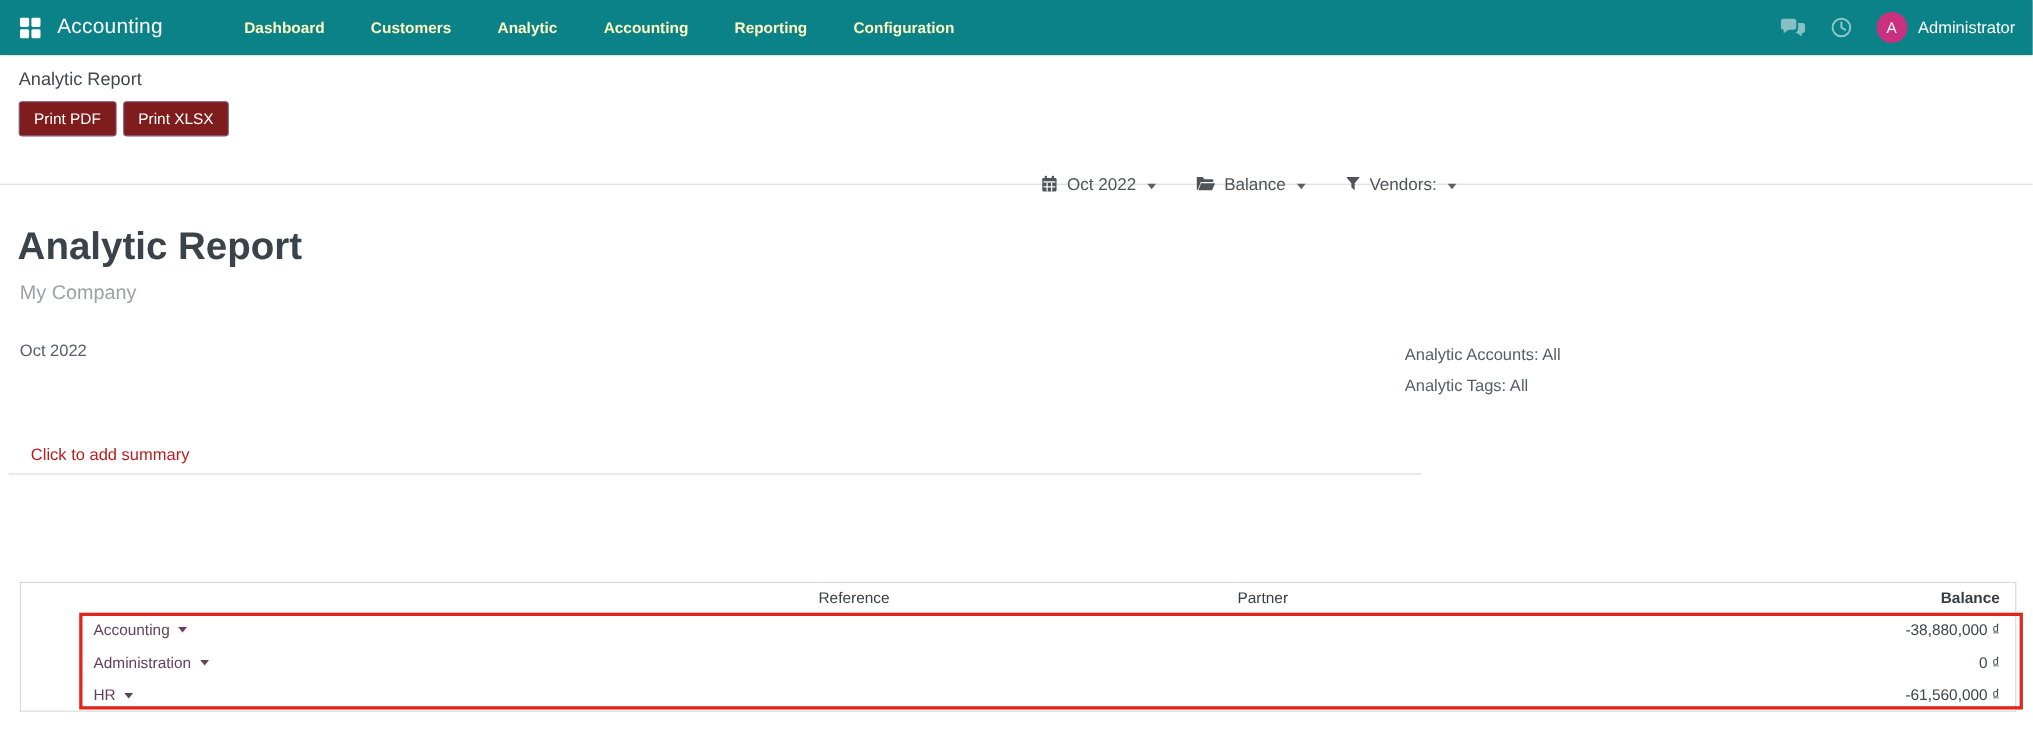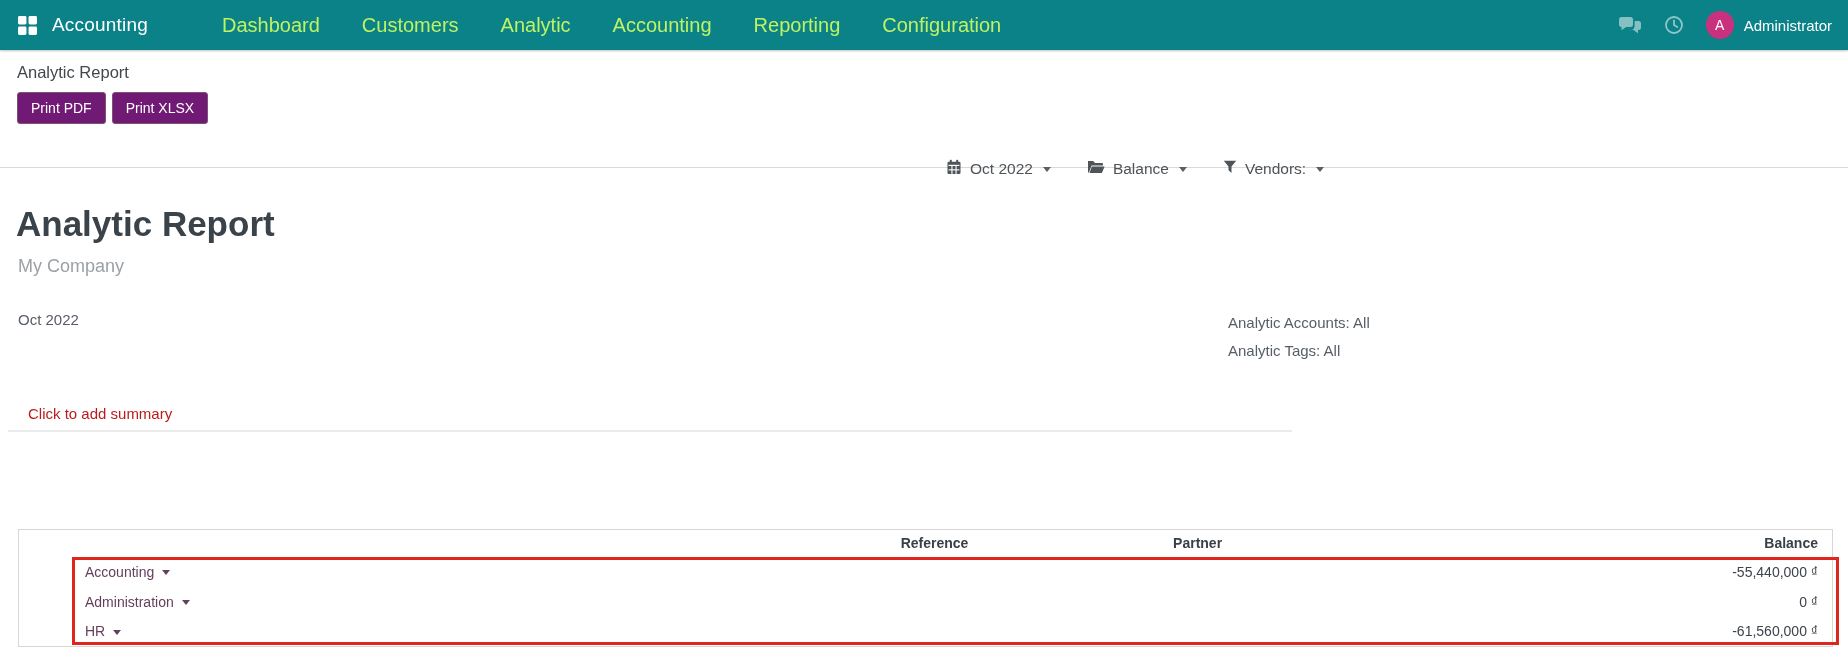--- a/index.html
+++ b/index.html
@@ -5,55 +5,55 @@
   * { margin:0; padding:0; box-sizing:border-box; }
   html,body { width:1848px; height:667px; background:#ffffff; overflow:hidden;
     font-family:"Liberation Sans", sans-serif; }
 
   
   .navbar { height:50px; background:#0a8287; display:flex; align-items:center;
     padding:0 16px; color:#fff; box-shadow:0 1px 2px rgba(0,0,0,.25); position:relative; z-index:5; }
   .apps-btn { width:22px; height:22px; display:flex; align-items:center; justify-content:center; cursor:pointer; }
   .brand { font-size:19px; color:#fff; margin-left:14px; letter-spacing:.2px; cursor:pointer; }
   .menu { display:flex; list-style:none; margin-left:72px; gap:38px; }
-  .menu li { font-size:20px; color:#bef264; cursor:pointer; padding:15px 2px; }
+  .menu li { font-size:14px; color:#fef9c3; cursor:pointer; padding:15px 2px;font-weight:bold; }
   .nav-right { margin-left:auto; display:flex; align-items:center; gap:22px; }
   .nav-icon { display:flex; align-items:center; cursor:pointer; }
   .user { display:flex; align-items:center; gap:10px; cursor:pointer; }
   .avatar { width:28px; height:28px; border-radius:50%; background:#c9317e; color:#fff;
     display:flex; align-items:center; justify-content:center; font-size:14px; }
   .user-name { font-size:15px; color:#fff; }
 
   
   .control-panel { position:relative; height:118px; border-bottom:1px solid #d9d9d9; background:#fff; }
   .breadcrumb { padding:13px 0 0 17px; font-size:16.5px; color:#42474c; }
   .cp-buttons { margin:10px 0 0 17px; display:flex; gap:6px; }
-  .btn-primary { background:#701a75; border:1px solid #7c5271; color:#fff; font-size:14px;
+  .btn-primary { background:#7f1d1d; border:1px solid #7c5271; color:#fff; font-size:14px;
     padding:7px 13px; border-radius:3px; cursor:pointer; font-family:inherit; }
   .cp-filters { position:absolute; left:946px; top:102px; height:34px; display:flex; align-items:center; }
   .filter-group { display:flex; align-items:center; gap:8px; margin-right:36px; cursor:pointer;
     color:#4f5459; font-size:15.5px; }
   .caret { width:0; height:0; border-left:4px solid transparent; border-right:4px solid transparent;
     border-top:5px solid #5a5f64; margin-left:2px; }
 
   
   .report { position:relative; }
   .report-title { margin:36px 0 0 16px; font-size:35px; font-weight:bold; color:#3a424a; }
   .report-company { margin:12px 0 0 18px; font-size:18px; color:#9ba1a6; }
   .meta-row { position:relative; margin-top:32px; height:56px; }
   .meta-period { position:absolute; left:18px; top:2px; font-size:15px; color:#575e66; }
-  .meta-right { position:absolute; left:1228px; top:0; font-size:15px; color:#575e66; line-height:28px; }
+  .meta-right { position:absolute; left:1277px; top:0; font-size:15px; color:#575e66; line-height:28px; }
   .summary { margin:34px 0 0 8px; width:1284px; border-bottom:2px solid #ebebeb;
     padding:6px 0 8px 20px; font-size:15px; color:#b91c1c; cursor:text; }
 
   
   .table-wrap { position:relative; margin:97px 15px 0 18px; }
   table { width:100%; border-collapse:collapse; border:1px solid #d7d7d7; font-size:14px; }
   thead th { height:27px; color:#3a4047; font-weight:bold; vertical-align:middle; }
-  th.c-ref, th.c-part { text-align:center; font-weight:bold; }
+  th.c-ref, th.c-part { text-align:left; font-weight:normal; }
   th.c-bal { text-align:right; padding-right:14px; }
   tbody td { height:30px; vertical-align:middle; }
   td.c-name { padding-left:66px; color:#65405d; cursor:pointer; white-space:nowrap; }
   td.c-name .row-caret { display:inline-block; width:0; height:0; border-left:4px solid transparent;
     border-right:4px solid transparent; border-top:5px solid #65405d; margin-left:8px; vertical-align:middle; }
   td.c-bal { text-align:right; padding-right:14px; color:#3d434a; }
   .col-name { width:40%; } .col-ref { width:21%; } .col-part { width:8%; } .col-bal { width:31%; }
   .red-highlight { position:absolute; left:54px; top:28px; width:1767px; height:88px;
     border:3px solid #e0261c; pointer-events:none; }
 </style>
@@ -170,21 +170,21 @@
           <th class="c-ref">Reference</th>
           <th class="c-part">Partner</th>
           <th class="c-bal">Balance</th>
         </tr>
       </thead>
       <tbody>
         <tr>
           <td class="c-name"><span>Accounting</span><span class="row-caret"></span></td>
           <td></td>
           <td></td>
-          <td class="c-bal">-55,440,000 ₫</td>
+          <td class="c-bal">-38,880,000 ₫</td>
         </tr>
         <tr>
           <td class="c-name"><span>Administration</span><span class="row-caret"></span></td>
           <td></td>
           <td></td>
           <td class="c-bal">0 ₫</td>
         </tr>
         <tr>
           <td class="c-name"><span>HR</span><span class="row-caret"></span></td>
           <td></td>

